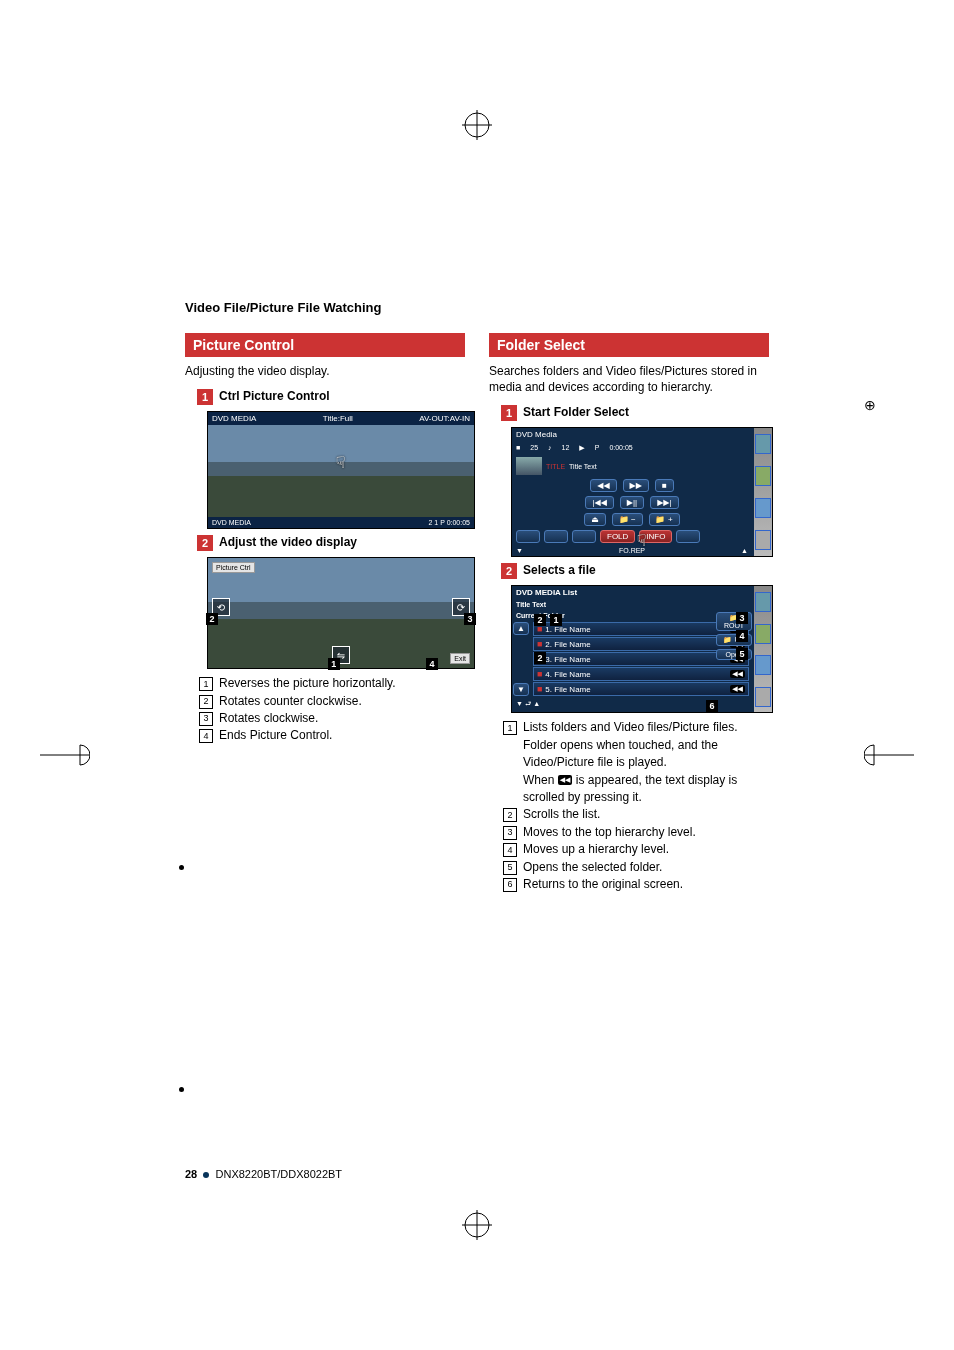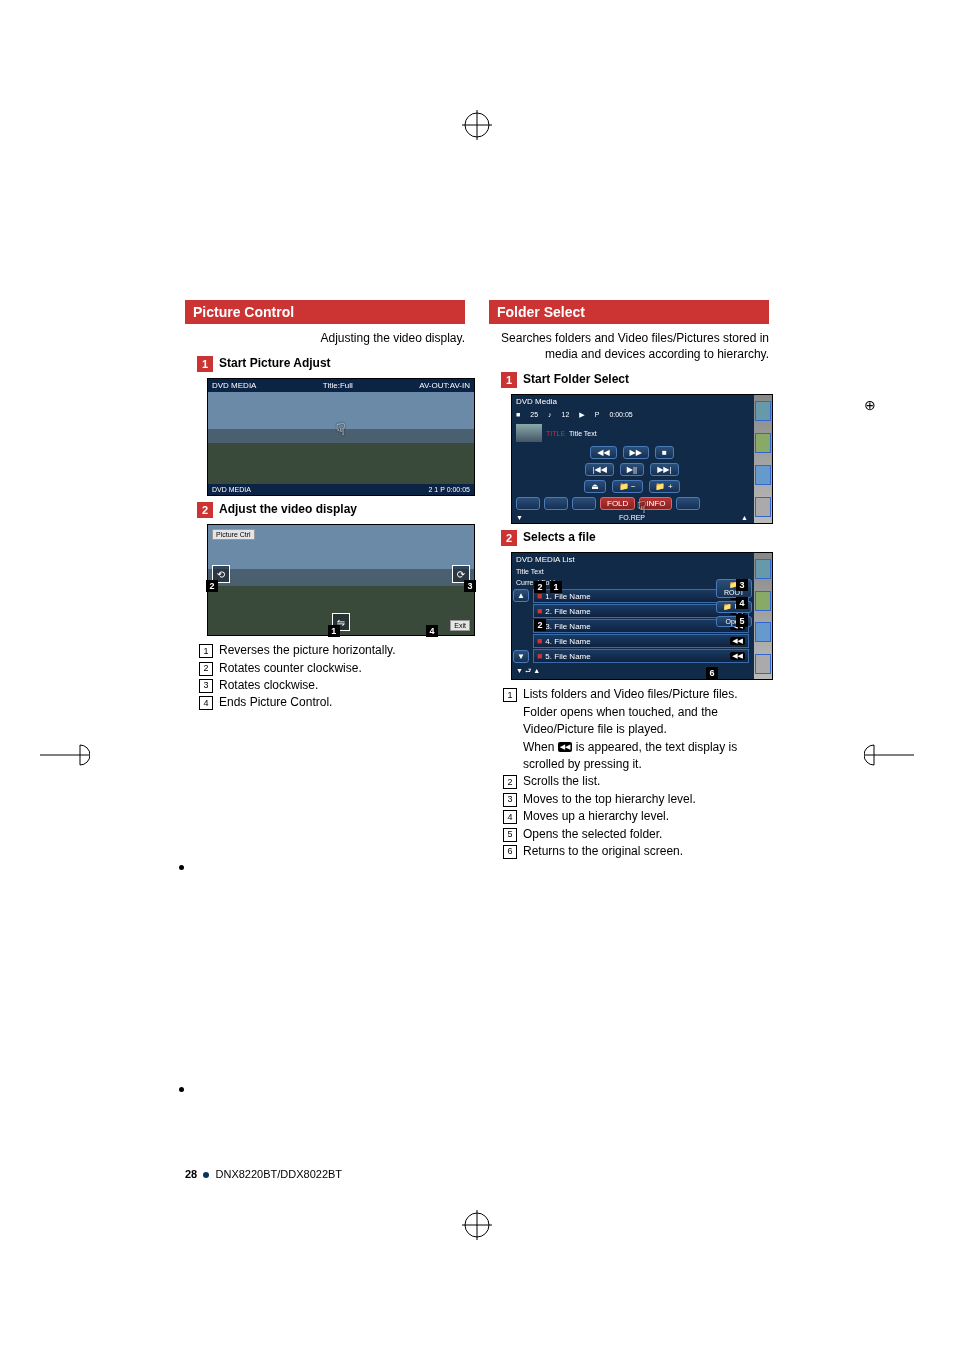--- a/index.html
+++ b/index.html
@@ -55,21 +55,20 @@
     background: #c33;
     color: #fff;
     font-weight: bold;
     padding: 4px 8px;
     font-size: 14px;
     margin-bottom: 6px;
   }
   .intro {
     margin: 0 0 10px 0;
     line-height: 1.35;
-    text-align: right;
   }
   .step-row {
     display: flex;
     align-items: flex-start;
     gap: 6px;
     margin: 6px 0 6px 12px;
     font-weight: bold;
   }
   .step-num {
     background: #c33;
@@ -227,21 +226,21 @@
     margin: 1px;
   }
   .ss-list {
     border: 1px solid #000;
     background: #102a48;
     color: #fff;
     font-size: 7px;
     position: relative;
     width: 240px;
   }
-  .ss-list .head { padding: 2px 4px; font-size: 8px; }
+  .ss-list .head { padding: 2px 4px; font-size: 8px; font-weight: bold; }
   .file-row {
     display: flex;
     background: linear-gradient(#1a3a62,#0f2240);
     border: 1px solid #3a6aa8;
     margin: 1px 3px;
     padding: 1px 3px;
     font-size: 8px;
     align-items: center;
     gap: 3px;
   }
@@ -319,30 +318,31 @@
 </div>
 <div class="side-cross right2">
   <svg viewBox="0 0 50 50">
       <line x1="0" y1="25" x2="50" y2="25" stroke="#000"></line>
       <line x1="10" y1="15" x2="10" y2="35" stroke="#000"></line>
       <path d="M10 15 A10 10 0 0 0 0 25 A10 10 0 0 0 10 35" fill="none" stroke="#000"></path>
     </svg>
 </div>
 
 <div class="page">
+  <div class="breadcrumb">Video File/Picture File Watching</div>
 
   <div class="cols">
 
     <div class="col">
       <div class="section-header">Picture Control</div>
       <div class="intro">Adjusting the video display.</div>
 
       <div class="step-row">
         <div class="step-num">1</div>
-        <div>Start Picture Adjust</div>
+        <div>Ctrl Picture Control</div>
       </div>
 
       <div class="screenshot">
         <div class="ss-dvd">
           <div class="ss-title-bar">
             <span>DVD MEDIA</span>
             <span>Title:Full</span>
             <span>AV-OUT:AV-IN</span>
           </div>
           <div class="ss-photo">

